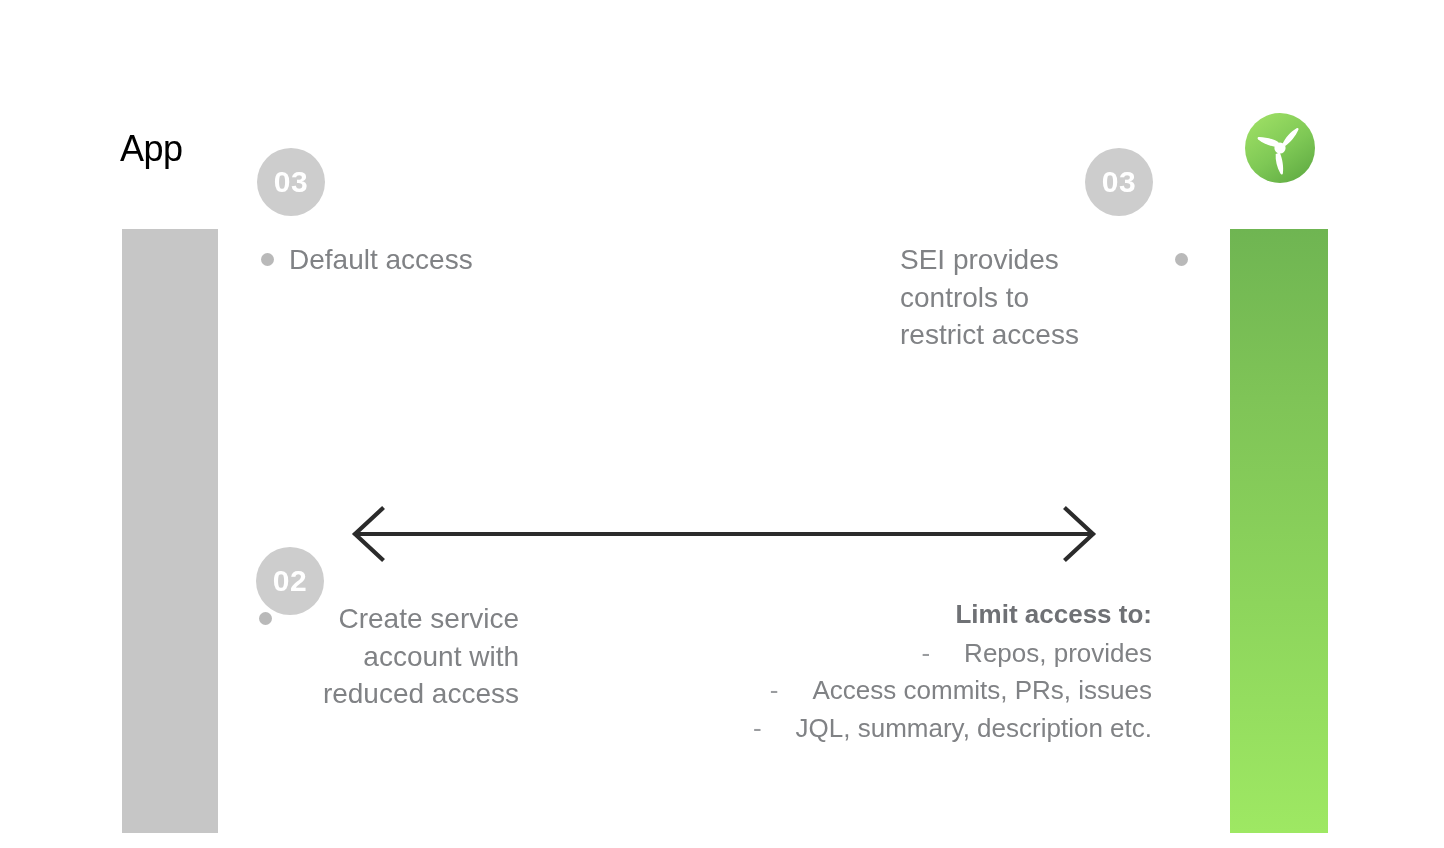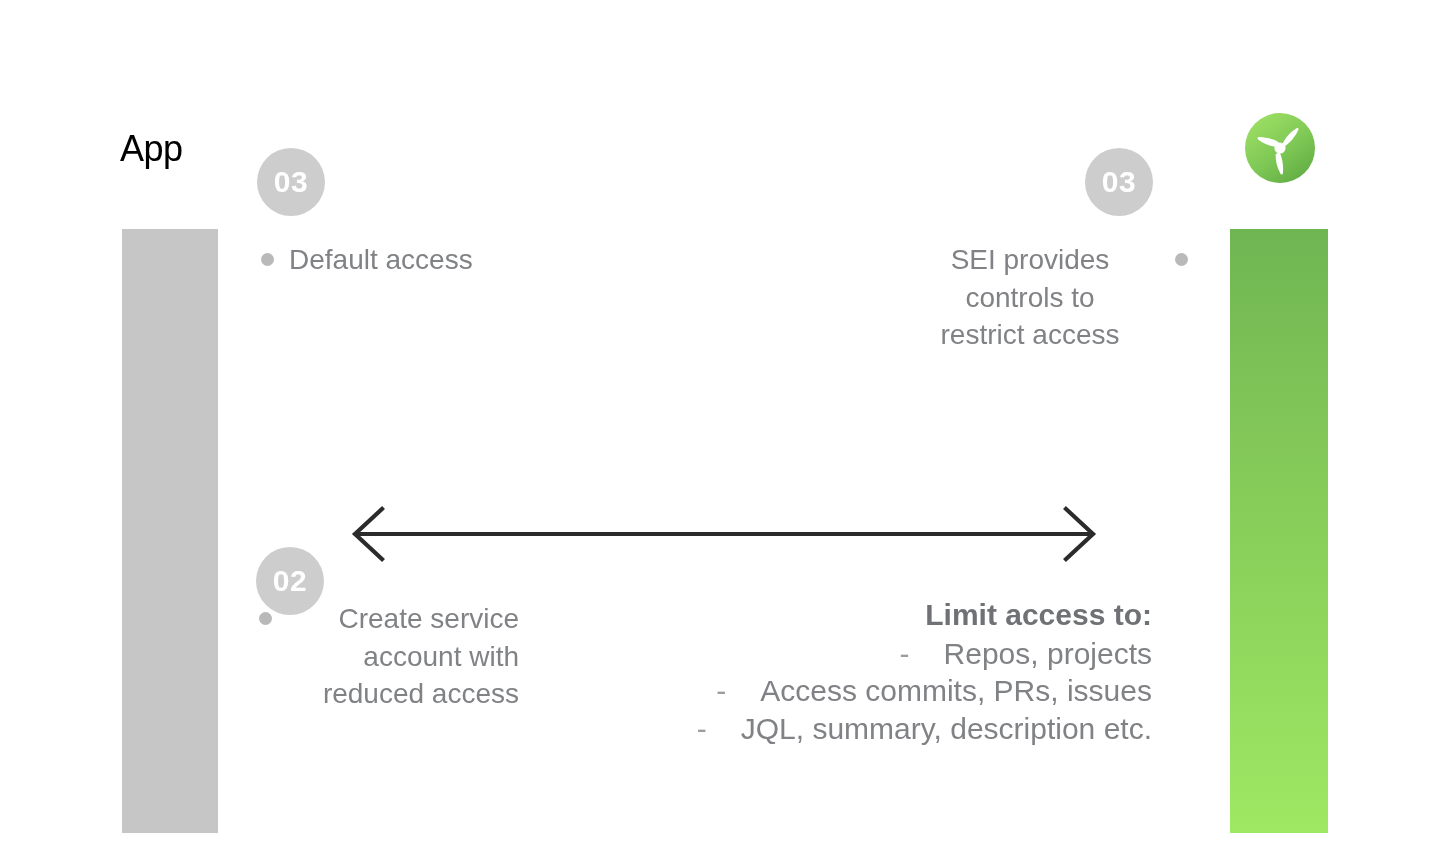--- a/index.html
+++ b/index.html
@@ -70,36 +70,36 @@
   .step-01{left:261px;top:241px;width:260px;text-align:left;}
   .step-01 .dot{left:0px;top:12px;}
   .step-01 .lines{margin-left:28px;}
 
   
   .step-02{left:259px;top:600px;width:260px;text-align:right;}
   .step-02 .dot{left:0px;top:12px;}
   .step-02 .lines{margin-left:28px;}
 
   
-  .step-03{left:900px;top:241px;width:288px;text-align:center;}
+  .step-03{left:900px;top:241px;width:288px;text-align:left;}
   .step-03 .dot{right:0px;top:12px;}
   .step-03 .lines{margin-right:28px;}
 
   
   .arrow{
     position:absolute;left:348px;top:503px;
     width:752px;height:62px;
   }
   .arrow svg{display:block;}
 
   
   .limit-block{
     position:absolute;left:600px;top:596px;width:552px;
     text-align:right;color:#808285;
-    font-size:30px;line-height:37.5px;
+    font-size:26px;line-height:37.5px;
   }
   .limit-title{
     font-weight:700;color:#6f7175;display:block;
     margin-bottom:1px;
   }
   .limit-list{display:block;}
   .limit-row{
     display:flex;justify-content:flex-end;align-items:baseline;
     white-space:nowrap;
   }
@@ -172,21 +172,21 @@
       <span>account with</span><br>
       <span>reduced access</span>
     </span>
   </div>
 
   <div class="limit-block">
     <span class="limit-title">Limit access to:</span>
     <span class="limit-list">
       <span class="limit-row">
         <span class="limit-dash">-</span>
-        <span class="limit-text">Repos, projects</span>
+        <span class="limit-text">Repos, provides</span>
       </span>
       <span class="limit-row">
         <span class="limit-dash">-</span>
         <span class="limit-text">Access commits, PRs, issues</span>
       </span>
       <span class="limit-row">
         <span class="limit-dash">-</span>
         <span class="limit-text">JQL, summary, description etc.</span>
       </span>
     </span>

